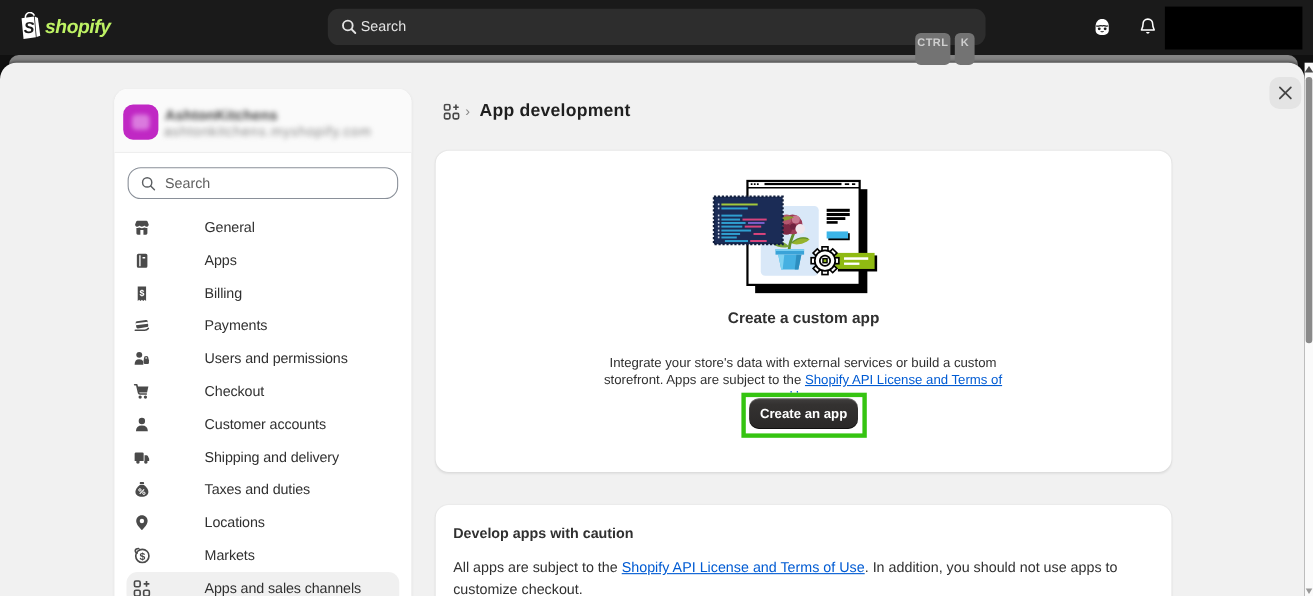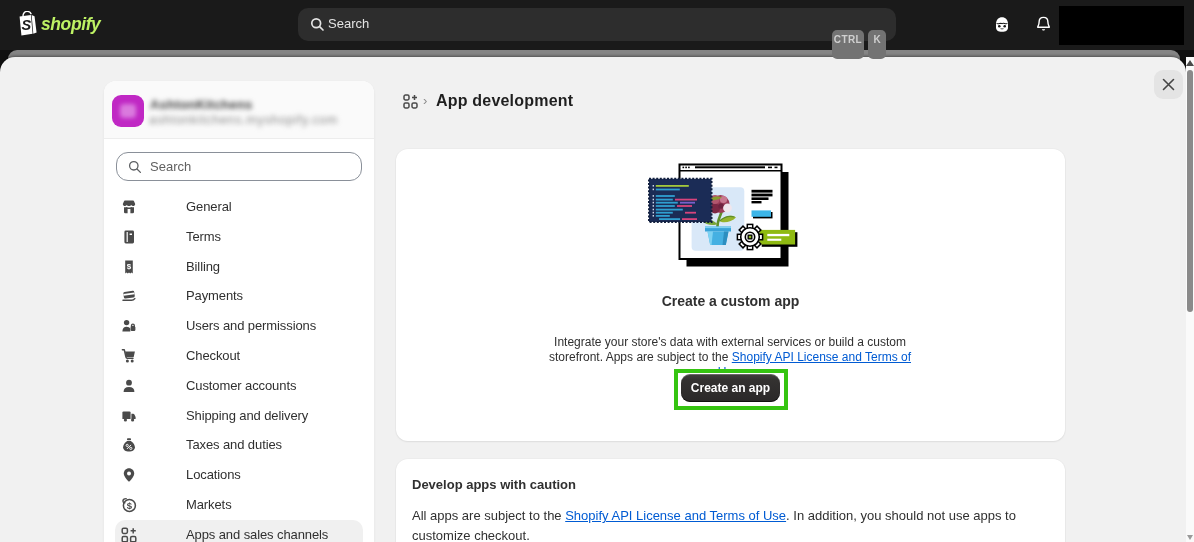--- a/index.html
+++ b/index.html
@@ -65,21 +65,21 @@
   
   #crumb-ic { position:absolute; left:403px; top:94px; }
   #crumb-sep { position:absolute; left:423px; top:93px; color:#8a8a8a; font-size:13px; }
   #crumb-title { position:absolute; left:436px; top:92px; font-size:16px; font-weight:700;
     color:#1f1f1f; letter-spacing:0.2px; }
   #closebtn { position:absolute; left:1154px; top:70px; width:29px; height:29px;
     border-radius:9px; background:#e4e4e4; }
 
   .card { position:absolute; left:396px; width:669px; background:#fff; border-radius:12px;
     box-shadow:0 1px 2px rgba(0,0,0,0.07), 0 0 0 1px rgba(0,0,0,0.02); }
-  #card1 { top:149px; height:292px; }
+  #card1 { top:137px; height:292px; }
   #card2 { top:459px; height:120px; }
 
   #illo { position:absolute; left:645px; top:158px; }
   #c1-title { position:absolute; left:0; top:144px; width:669px; text-align:center;
     font-size:14px; font-weight:700; color:#303030; }
   #c1-para { position:absolute; left:148px; top:166px; width:372px; text-align:center;
     font-size:12px; line-height:15px; color:#303030;margin-top:20px; }
   #c1-para a { color:#005bd3; }
   #greenbox { position:absolute; left:278px; top:220px; width:114px; height:41px;
     border:4px solid #35c411; background:#fff; }
@@ -156,21 +156,21 @@
           <svg class="ic" viewBox="0 0 16 16" fill="#4a4a4a">
         <path d="M1.8 5 L3 2.2 Q3.2 1.6 3.9 1.6 L12.1 1.6 Q12.8 1.6 13 2.2 L14.2 5 C14.2 6.2 13.2 7.1 12.1 7.1 C11.3 7.1 10.6 6.7 10.2 6.1 C9.8 6.7 9 7.1 8 7.1 C7 7.1 6.2 6.7 5.8 6.1 C5.4 6.7 4.7 7.1 3.9 7.1 C2.8 7.1 1.8 6.2 1.8 5 Z"></path>
         <path fill-rule="evenodd" d="M3 8.2 L3 13 Q3 14.3 4.3 14.3 L11.7 14.3 Q13 14.3 13 13 L13 8.2 Q11.5 8.6 10.2 7.9 Q9 8.6 8 8.6 Q7 8.6 5.8 7.9 Q4.5 8.6 3 8.2 Z M6.6 10 L9.4 10 L9.4 14.3 L6.6 14.3 Z"></path>
           </svg>
         <div class="lb">General</div>
         </div>
       <div class="nav-item">
           <svg class="ic" viewBox="0 0 16 16" fill="#4a4a4a">
         <path fill-rule="evenodd" d="M4.8 1.6 L11.6 1.6 Q13 1.6 13 3 L13 13 Q13 14.4 11.6 14.4 L4.8 14.4 Q3.4 14.4 3.4 13 L3.4 3 Q3.4 1.6 4.8 1.6 Z M5.6 3 L5.6 13 L6.8 13 L6.8 3 Z M8.6 4.6 L11 4.6 L11 6 L8.6 6 Z"></path>
           </svg>
-        <div class="lb">Terms</div>
+        <div class="lb">Apps</div>
         </div>
       <div class="nav-item">
           <svg class="ic" viewBox="0 0 16 16" fill="#4a4a4a">
         <path d="M4.2 1.4 L11.8 1.4 L11.8 14.6 L10.5 13.5 L9.25 14.6 L8 13.5 L6.75 14.6 L5.5 13.5 L4.2 14.6 Z"></path>
         <text x="5.8" y="9.8" font-size="8" font-weight="700" fill="#fff" font-family="Liberation Sans">$</text>
           </svg>
         <div class="lb">Billing</div>
         </div>
       <div class="nav-item">
           <svg class="ic" viewBox="0 0 16 16" fill="#4a4a4a">

